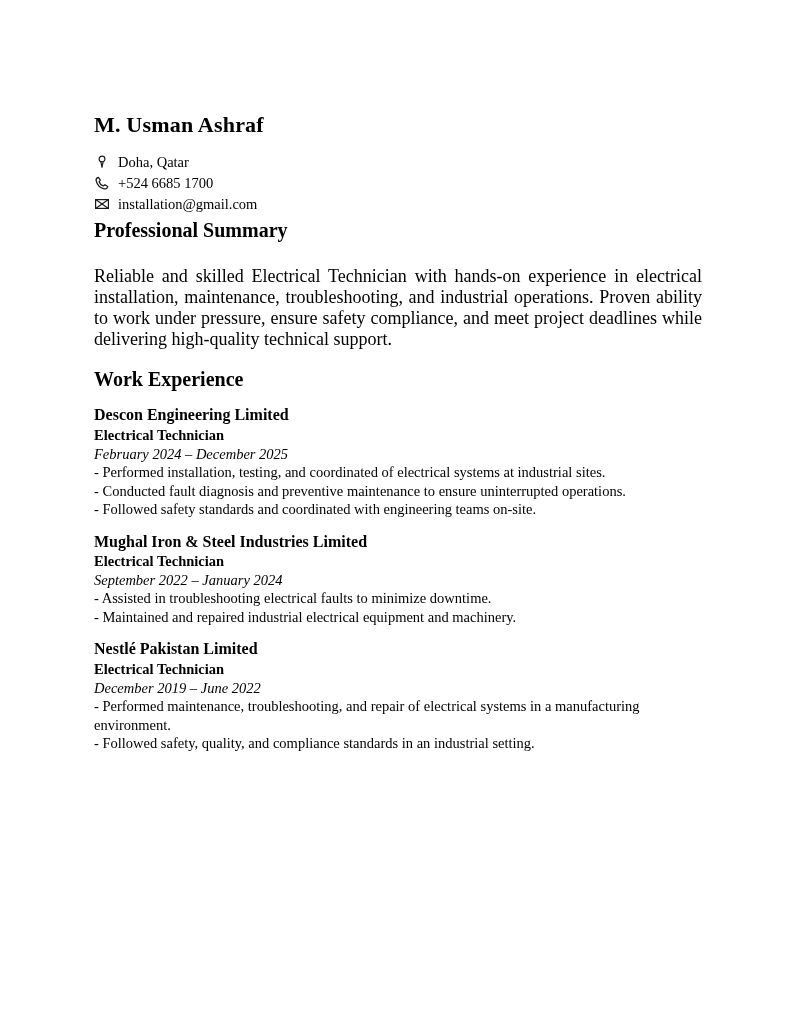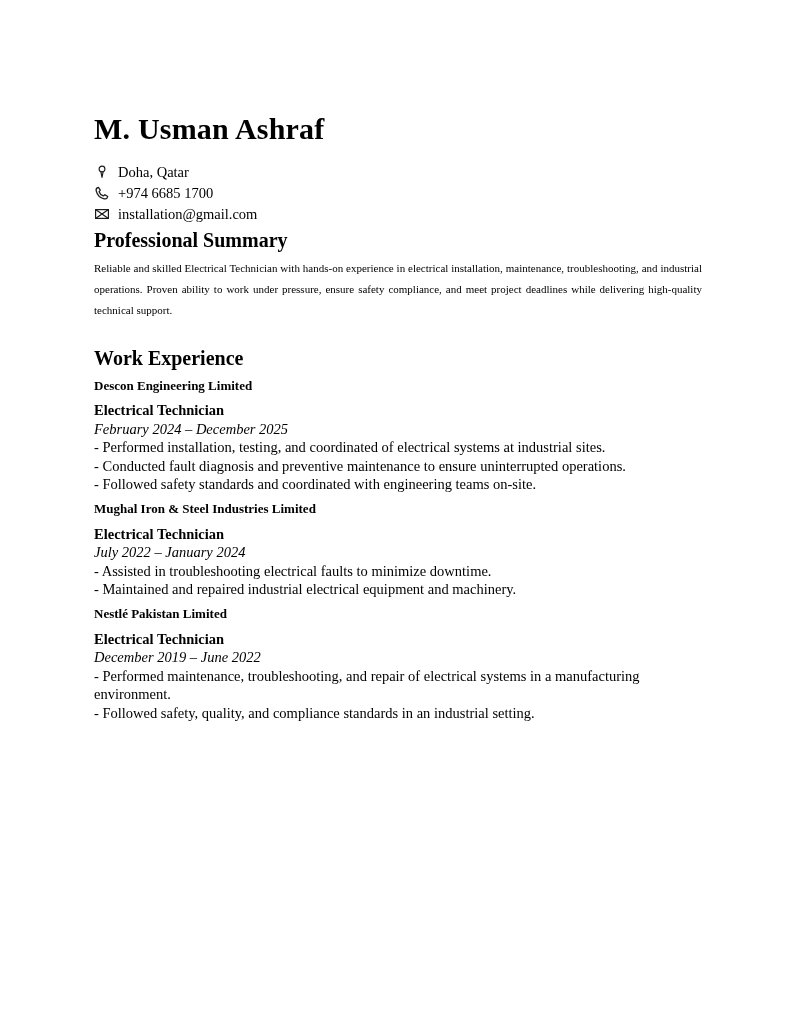--- a/index.html
+++ b/index.html
@@ -18,21 +18,21 @@
     background: #ffffff;
   }
   .content {
     position: absolute;
     left: 94px;
     right: 89px;
     top: 0;
     padding-top: 112px;
   }
   .resume-name {
-    font-size: 30px;
+    font-size: 22px;
     font-weight: bold;
     line-height: 1.15;
     letter-spacing: 0.2px;
   }
   .contact-list {
     margin-top: 17px;
   }
   .contact-row {
     display: flex;
     align-items: flex-start;
@@ -47,35 +47,34 @@
     align-items: center;
     justify-content: center;
     flex: 0 0 16px;
   }
   .contact-row svg { display: block; }
   h2.section-heading {
     font-size: 20px;
     font-weight: bold;
     line-height: 1.3;
   }
-  h2.work-heading { margin-top: 24px; }
+  h2.work-heading { margin-top: 16px; }
   .summary-text {
-    margin-top: 5px;
-    font-size: 11px;
+    margin-top: 23px;
+    font-size: 18px;
     line-height: 21px;
     text-align: justify;
   }
   h3.company-name {
-    font-size: 13px;
+    font-size: 16px;
     font-weight: bold;
     line-height: 1.3;
-    margin-top: 7px;
+    margin-top: 13px;
   }
   .job {
-    margin-top: 7px;
     font-size: 14.5px;
     line-height: 18.5px;
   }
   .job-title { font-weight: bold; }
   .job-dates { font-style: italic; }
   .job-bullet { }
 </style>
 </head>
 <body>
 
@@ -93,21 +92,21 @@
           </svg>
         </span>
         <span>Doha, Qatar</span>
       </div>
       <div class="contact-row">
         <span class="ico">
           <svg width="16" height="16" viewBox="0 0 16 16" fill="none" stroke="#1a1a1a" stroke-width="1.25">
             <path d="M4.4 2.3 L6.3 5.1 L5.1 6.7 C5.7 8.6 7.4 10.3 9.3 10.9 L10.9 9.7 L13.7 11.6 C13.3 13.2 11.8 14.2 10.2 13.8 C6.1 12.8 3.2 9.9 2.2 5.8 C1.8 4.2 2.8 2.7 4.4 2.3 Z" stroke-linejoin="round"></path>
           </svg>
         </span>
-        <span>+974 6685 1700</span>
+        <span>+524 6685 1700</span>
       </div>
       <div class="contact-row">
         <span class="ico">
           <svg width="16" height="16" viewBox="0 0 16 16" fill="none" stroke="#1a1a1a" stroke-width="1.2">
             <rect x="1.6" y="3.6" width="12.8" height="8.8"></rect>
             <path d="M1.6 3.6 L14.4 12.4 M14.4 3.6 L1.6 12.4"></path>
           </svg>
         </span>
         <span>installation@gmail.com</span>
       </div>
@@ -123,21 +122,21 @@
       <div class="job-title">Electrical Technician</div>
       <div class="job-dates">February 2024 – December 2025</div>
       <div class="job-bullet">- Performed installation, testing, and coordinated of electrical systems at industrial sites.</div>
       <div class="job-bullet">- Conducted fault diagnosis and preventive maintenance to ensure uninterrupted operations.</div>
       <div class="job-bullet">- Followed safety standards and coordinated with engineering teams on-site.</div>
     </div>
 
     <h3 class="company-name">Mughal Iron &amp; Steel Industries Limited</h3>
     <div class="job">
       <div class="job-title">Electrical Technician</div>
-      <div class="job-dates">July 2022 – January 2024</div>
+      <div class="job-dates">September 2022 – January 2024</div>
       <div class="job-bullet">- Assisted in troubleshooting electrical faults to minimize downtime.</div>
       <div class="job-bullet">- Maintained and repaired industrial electrical equipment and machinery.</div>
     </div>
 
     <h3 class="company-name">Nestlé Pakistan Limited</h3>
     <div class="job">
       <div class="job-title">Electrical Technician</div>
       <div class="job-dates">December 2019 – June 2022</div>
       <div class="job-bullet">- Performed maintenance, troubleshooting, and repair of electrical systems in a manufacturing environment.</div>
       <div class="job-bullet">- Followed safety, quality, and compliance standards in an industrial setting.</div>

